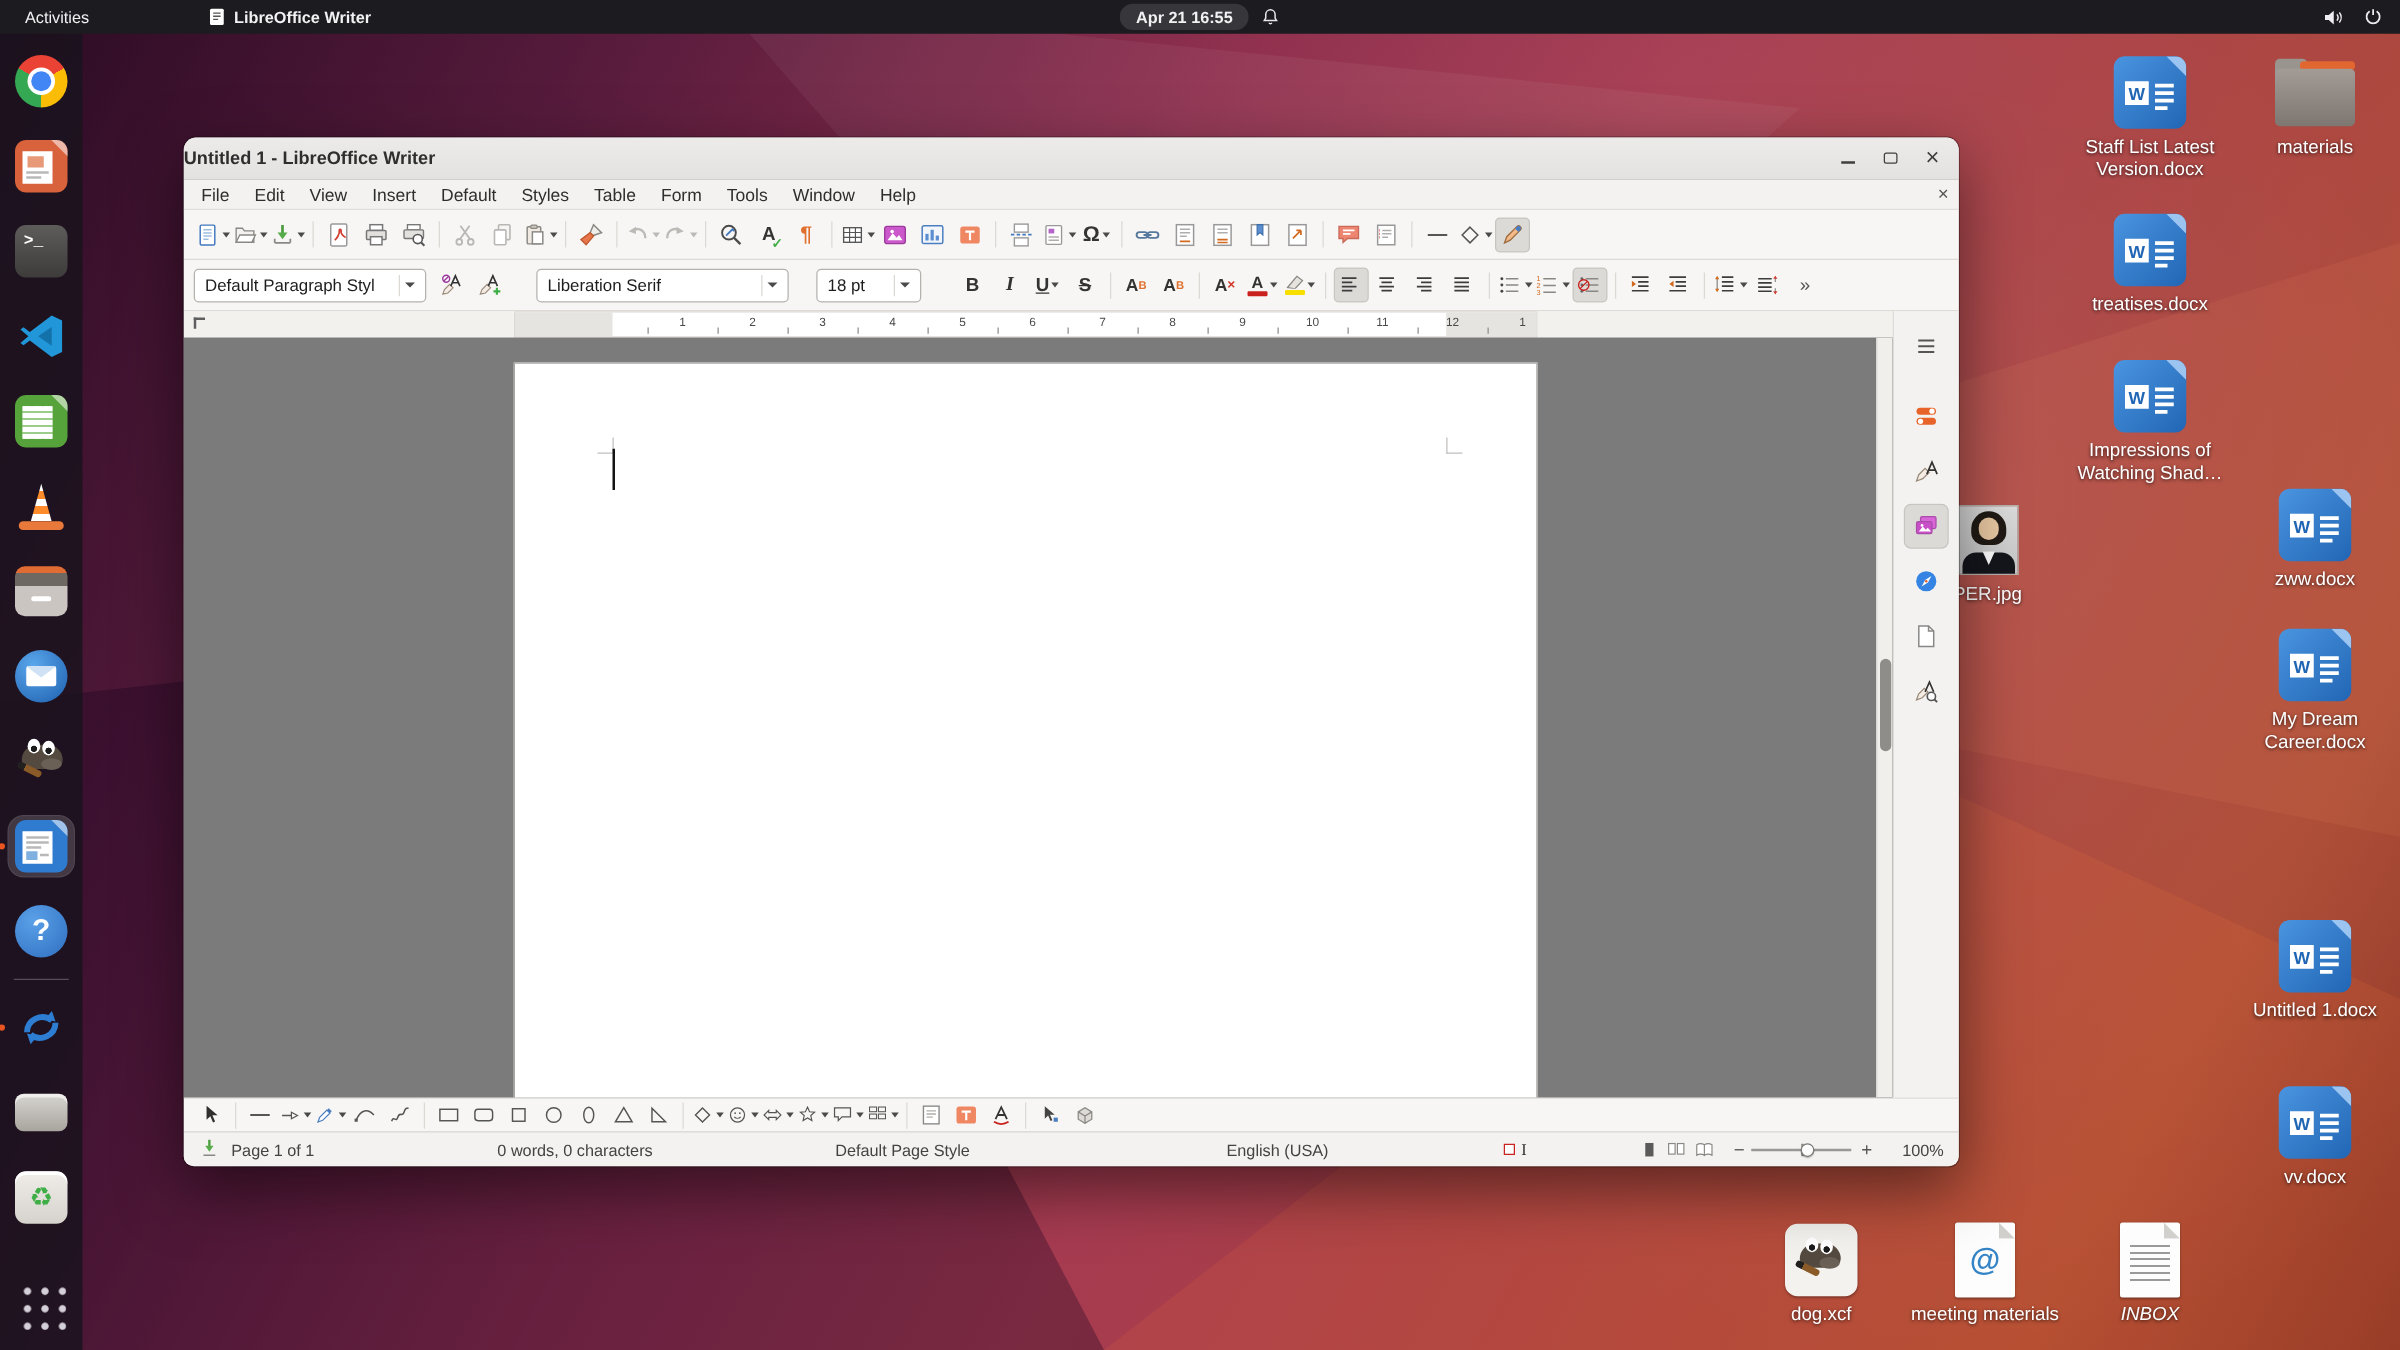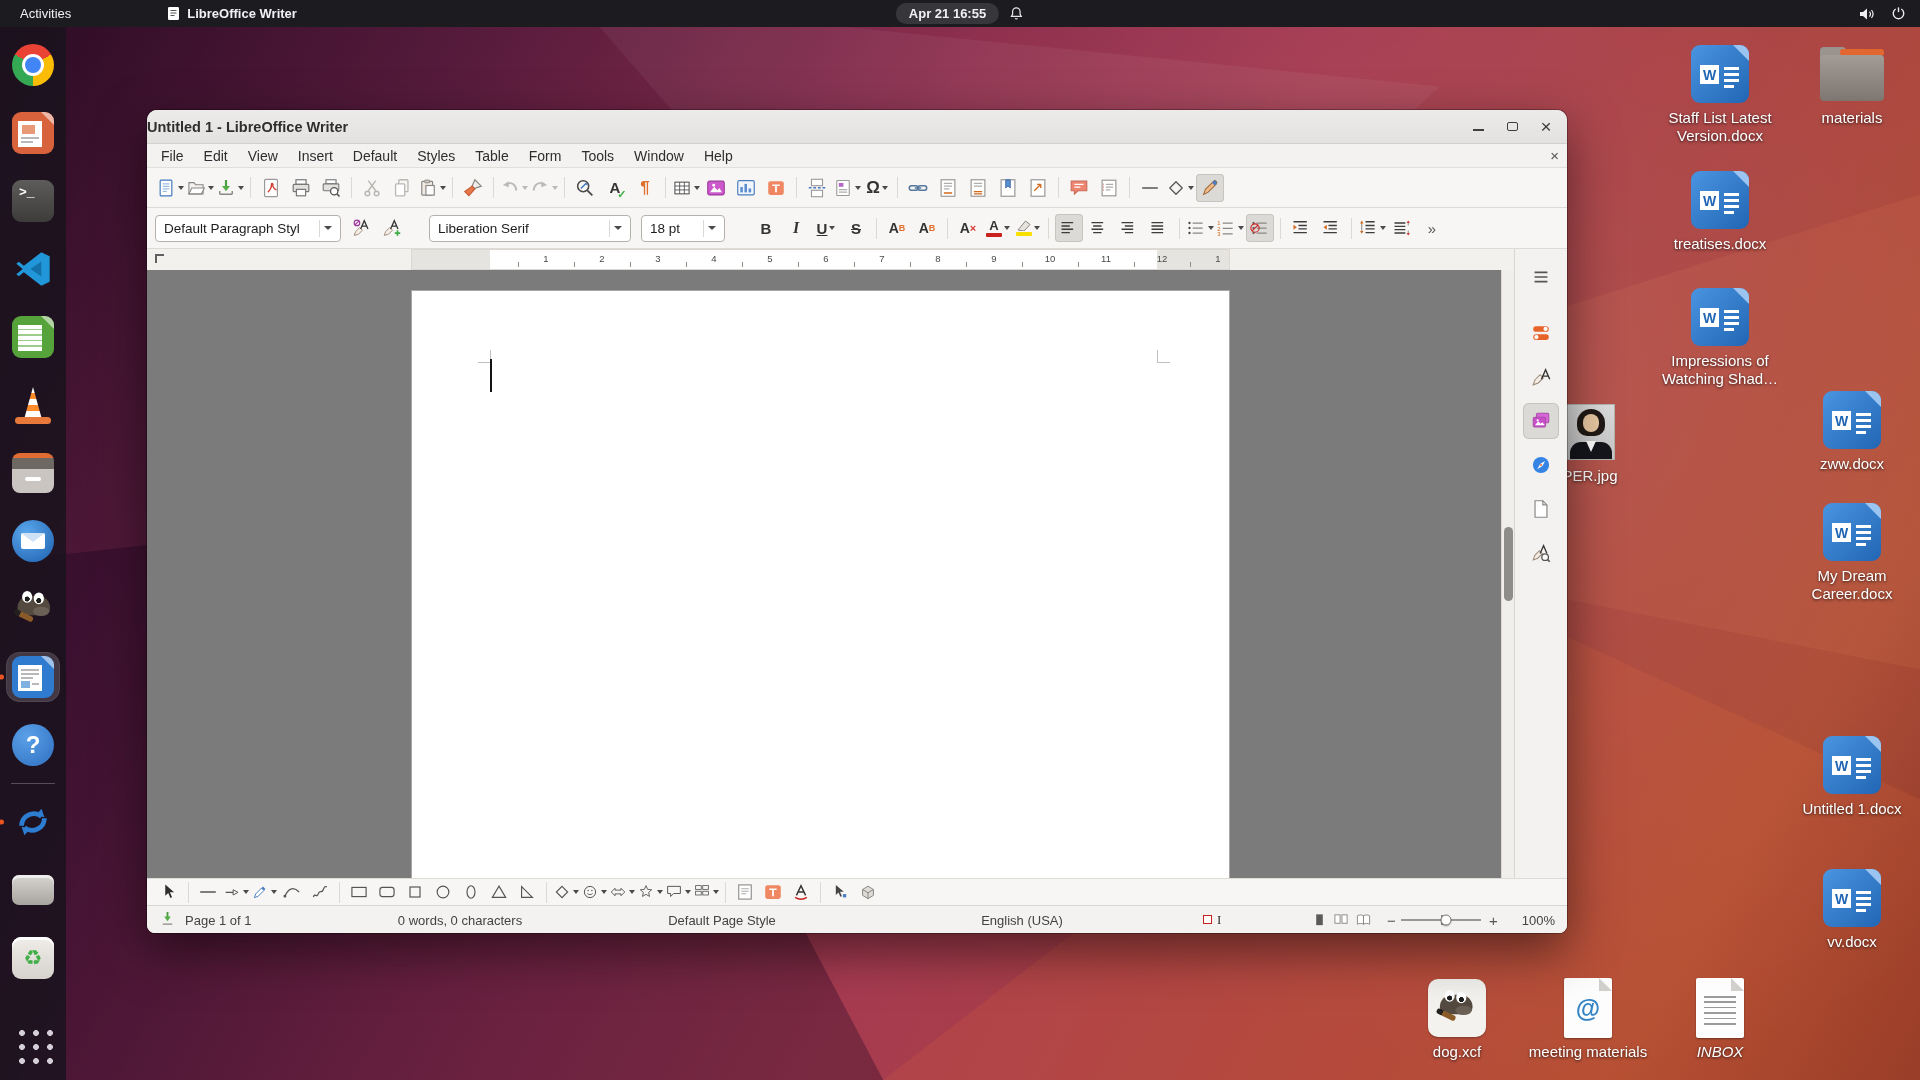--- a/index.html
+++ b/index.html
@@ -691,21 +691,21 @@
             <path d="M10.5 13L14.5 4l4 9M12.2 10h4.6" stroke="#333" stroke-width="1.4"></path>
             <path d="M18 14.5v6M15 17.5h6" stroke="#3fae46" stroke-width="1.9"></path>
           </svg>
         </span>
       </span>
     <div class="combo" style="width:202px;margin-left:22px">
       <span class="combo-val">Liberation Serif</span>
       <span class="combo-div"></span>
         <span class="combo-arr"></span>
     </div>
-    <div class="combo" style="width:84px;margin-left:4px">
+    <div class="combo" style="width:84px;margin-left:16px">
       <span class="combo-val">18 pt</span>
       <span class="combo-div"></span>
         <span class="combo-arr"></span>
     </div>
     <span id="fmt-icons" style="display:flex;align-items:center;margin-left:20px">
         <span class="tb-btn">
           <span class="txtic" style="font-weight:800;font-size:15px">B</span>
         </span>
         <span class="tb-btn">
           <span class="txtic" style="font-style:italic;font-family:'Liberation Serif',serif;font-size:16px;font-weight:600">I</span>

